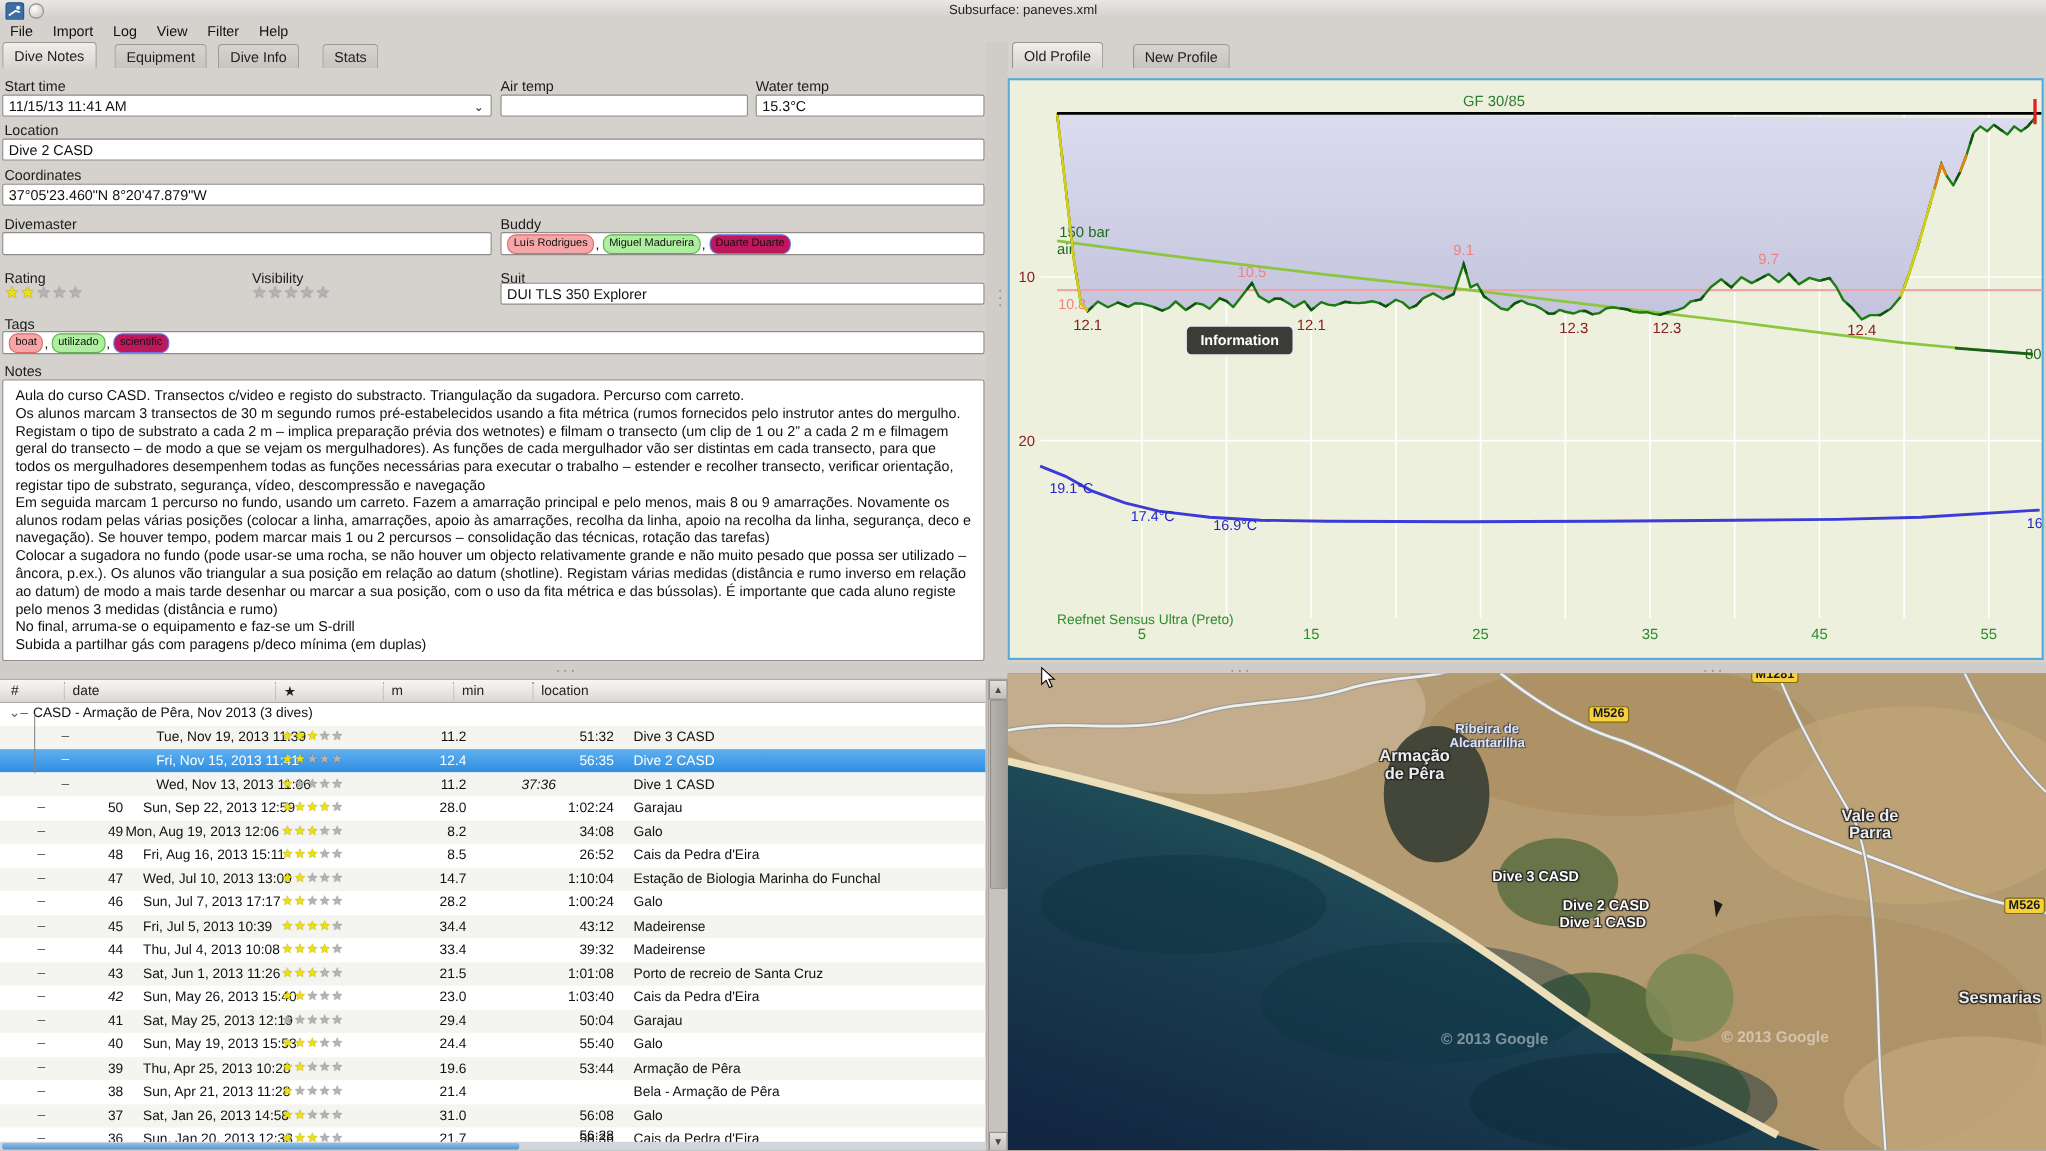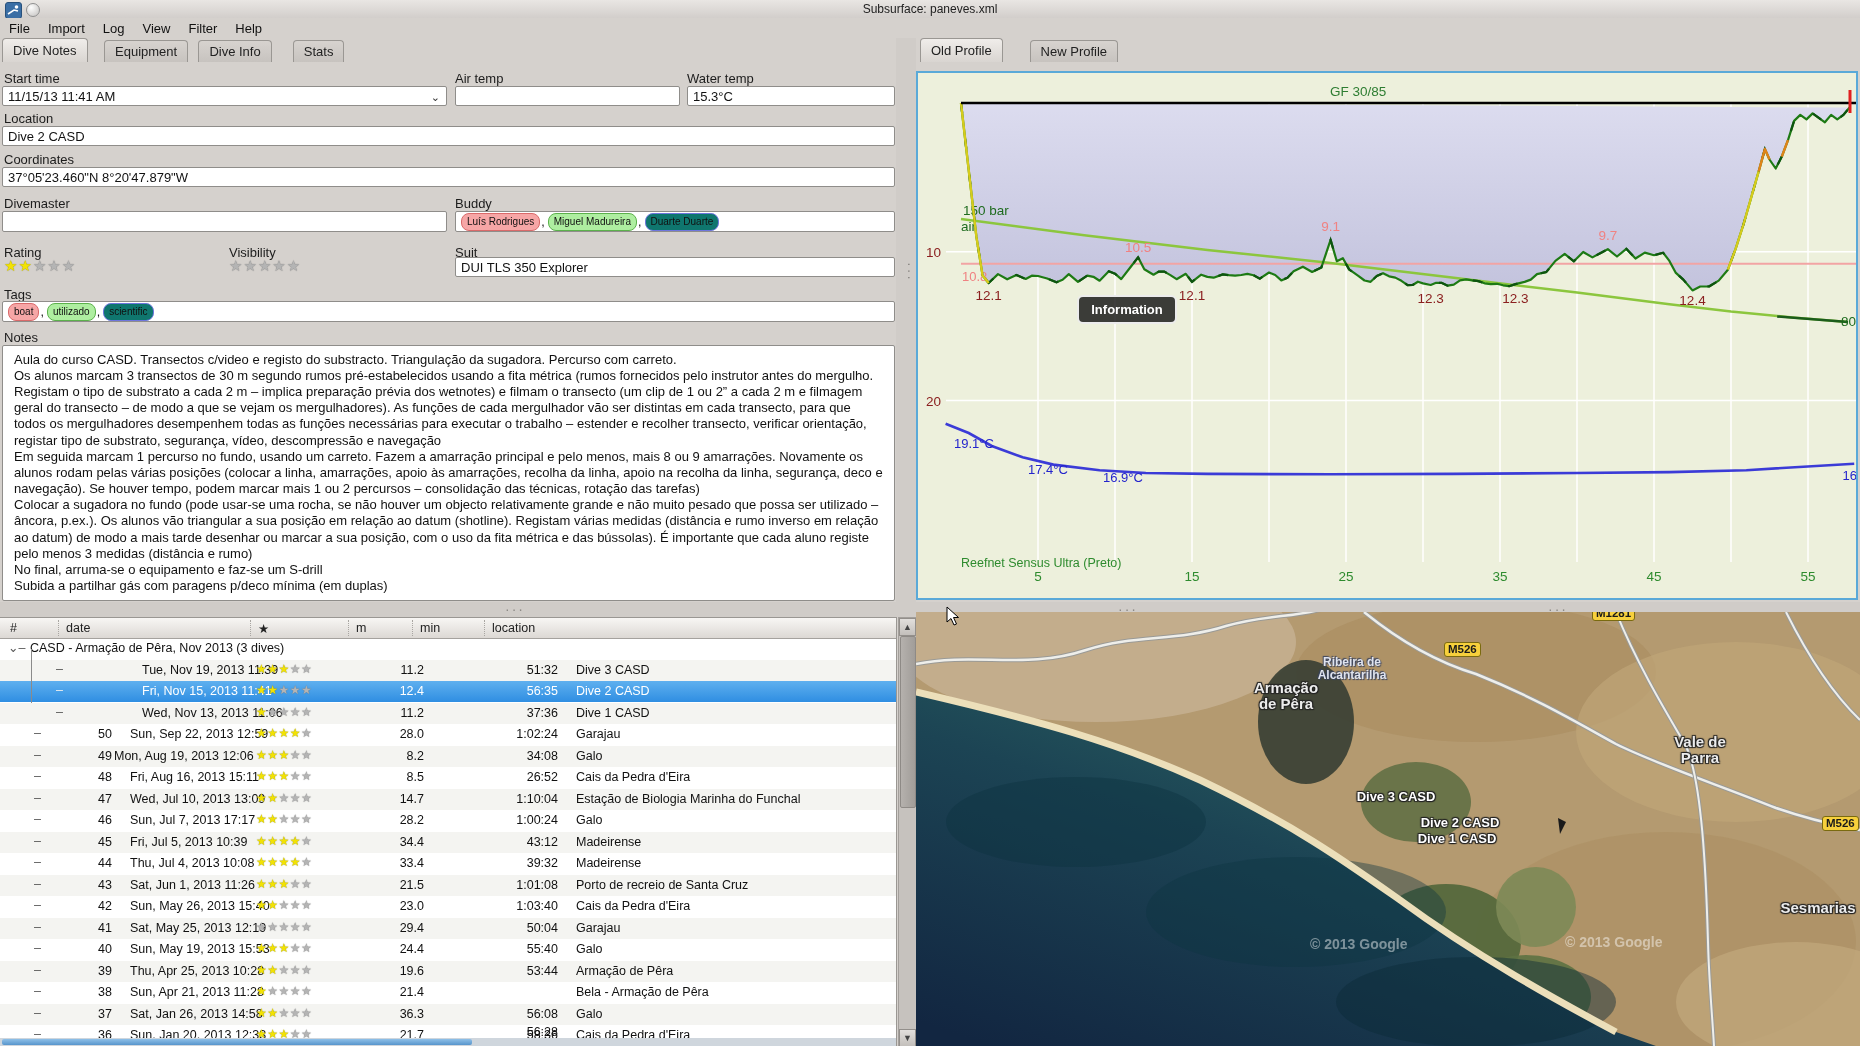--- a/index.html
+++ b/index.html
@@ -20,21 +20,21 @@
   .tab.active{background:linear-gradient(#f0edea,#d9d5d1);height:23px;line-height:23px;z-index:3;}
   
   .lbl{position:absolute;font-size:13px;color:#1c1c1c;}
   .inp{position:absolute;background:#fff;border:1px solid #8f8d8a;border-radius:2px;
     font-size:13px;color:#111;padding:0 5px;display:flex;align-items:center;white-space:nowrap;overflow:hidden;}
   .combo-arrow{position:absolute;right:6px;top:4px;font-size:11px;color:#333;}
   .chip{display:inline-block;border-radius:8px;padding:0px 5px;font-size:10px;line-height:16px;margin-right:1px;
     border:1px solid;}
   .chip.red{background:#f6a6a6;border-color:#d96a6a;}
   .chip.green{background:#aeeea0;border-color:#5cb14c;}
-  .chip.blue{background:#0f766e;border-color:#6f76dd;}
+  .chip.blue{background:#be185d;border-color:#6f76dd;}
   .chip-comma{font-size:12.5px;margin-right:3px;}
   .star{font-size:15px;letter-spacing:1px;}
   .star.f{color:#f2e204;text-shadow:0 0 1px #6b6b00;}
   .star.e{color:#b4b4b4;text-shadow:0 0 1px #666;}
   .star.sm{font-size:12px;letter-spacing:0.5px;}
   #notes-box{white-space:pre-wrap;display:block;line-height:1.245;padding:3px 6px;overflow:hidden;font-size:13px;}
   
   .splitter-dots{position:absolute;color:#8d8a86;font-size:14px;letter-spacing:2px;}
   
   #dive-table{left:0;top:617px;width:896px;height:429px;background:#fff;border:1px solid #9a9793;border-left:none;overflow:hidden;}
@@ -204,21 +204,21 @@
           <span class="tcell" style="left: 256px; top: 2px;"><span class="star sm f">★</span><span class="star sm f">★</span><span class="star sm e">★</span><span class="star sm e">★</span><span class="star sm e">★</span></span>
           <span class="tcell" style="left: 360px; width: 64px; text-align: right;">12.4</span>
           <span class="tcell" style="left: 450px; width: 108px; text-align: right;">56:35</span>
           <span class="tcell" style="left: 576px;">Dive 2 CASD</span>
         </div>
         <div class="trow alt" style="top: 84.5px;">
           <span class="tree-glyph" style="left: 56px;">–</span>
           <span class="tcell" style="left: 142px;">Wed, Nov 13, 2013 11:06</span>
           <span class="tcell" style="left: 256px; top: 2px;"><span class="star sm f">★</span><span class="star sm e">★</span><span class="star sm e">★</span><span class="star sm e">★</span><span class="star sm e">★</span></span>
           <span class="tcell" style="left: 360px; width: 64px; text-align: right;">11.2</span>
-          <span class="tcell" style="left: 450px; width: 108px; text-align: right;">37:36</span>
+          <span class="tcell" style="left: 474px; width: 108px; text-align: left; font-style: italic;">37:36</span>
           <span class="tcell" style="left: 576px;">Dive 1 CASD</span>
         </div>
         <div class="trow" style="top: 106px;">
           <span class="tree-glyph" style="left: 34px;">–</span>
           <span class="tcell" style="left: 60px; width: 52px; text-align: right;">50</span>
           <span class="tcell" style="left: 130px;">Sun, Sep 22, 2013 12:59</span>
           <span class="tcell" style="left: 256px; top: 2px;"><span class="star sm f">★</span><span class="star sm f">★</span><span class="star sm f">★</span><span class="star sm f">★</span><span class="star sm e">★</span></span>
           <span class="tcell" style="left: 360px; width: 64px; text-align: right;">28.0</span>
           <span class="tcell" style="left: 450px; width: 108px; text-align: right;">1:02:24</span>
           <span class="tcell" style="left: 576px;">Garajau</span>
@@ -281,21 +281,21 @@
           <span class="tree-glyph" style="left: 34px;">–</span>
           <span class="tcell" style="left: 60px; width: 52px; text-align: right;">43</span>
           <span class="tcell" style="left: 130px;">Sat, Jun 1, 2013 11:26</span>
           <span class="tcell" style="left: 256px; top: 2px;"><span class="star sm f">★</span><span class="star sm f">★</span><span class="star sm f">★</span><span class="star sm e">★</span><span class="star sm e">★</span></span>
           <span class="tcell" style="left: 360px; width: 64px; text-align: right;">21.5</span>
           <span class="tcell" style="left: 450px; width: 108px; text-align: right;">1:01:08</span>
           <span class="tcell" style="left: 576px;">Porto de recreio de Santa Cruz</span>
         </div>
         <div class="trow" style="top: 278px;">
           <span class="tree-glyph" style="left: 34px;">–</span>
-          <span class="tcell" style="left: 60px; width: 52px; text-align: right;">42</span>
+          <span class="tcell" style="left: 60px; width: 52px; text-align: right; font-style: italic;">42</span>
           <span class="tcell" style="left: 130px;">Sun, May 26, 2013 15:40</span>
           <span class="tcell" style="left: 256px; top: 2px;"><span class="star sm f">★</span><span class="star sm f">★</span><span class="star sm e">★</span><span class="star sm e">★</span><span class="star sm e">★</span></span>
           <span class="tcell" style="left: 360px; width: 64px; text-align: right;">23.0</span>
           <span class="tcell" style="left: 450px; width: 108px; text-align: right;">1:03:40</span>
           <span class="tcell" style="left: 576px;">Cais da Pedra d'Eira</span>
         </div>
         <div class="trow alt" style="top: 299.5px;">
           <span class="tree-glyph" style="left: 34px;">–</span>
           <span class="tcell" style="left: 60px; width: 52px; text-align: right;">41</span>
           <span class="tcell" style="left: 130px;">Sat, May 25, 2013 12:19</span>
@@ -329,21 +329,21 @@
           <span class="tcell" style="left: 256px; top: 2px;"><span class="star sm f">★</span><span class="star sm e">★</span><span class="star sm e">★</span><span class="star sm e">★</span><span class="star sm e">★</span></span>
           <span class="tcell" style="left: 360px; width: 64px; text-align: right;">21.4</span>
           <span class="tcell" style="left: 450px; width: 108px; text-align: right; margin-top: 40px;">56:28</span>
           <span class="tcell" style="left: 576px;">Bela - Armação de Pêra</span>
         </div>
         <div class="trow alt" style="top: 385.5px;">
           <span class="tree-glyph" style="left: 34px;">–</span>
           <span class="tcell" style="left: 60px; width: 52px; text-align: right;">37</span>
           <span class="tcell" style="left: 130px;">Sat, Jan 26, 2013 14:58</span>
           <span class="tcell" style="left: 256px; top: 2px;"><span class="star sm f">★</span><span class="star sm f">★</span><span class="star sm e">★</span><span class="star sm e">★</span><span class="star sm e">★</span></span>
-          <span class="tcell" style="left: 360px; width: 64px; text-align: right;">36.3</span>
+          <span class="tcell" style="left: 360px; width: 64px; text-align: right;">31.0</span>
           <span class="tcell" style="left: 450px; width: 108px; text-align: right;">56:08</span>
           <span class="tcell" style="left: 576px;">Galo</span>
         </div>
         <div class="trow" style="top: 407px;">
           <span class="tree-glyph" style="left: 34px;">–</span>
           <span class="tcell" style="left: 60px; width: 52px; text-align: right;">36</span>
           <span class="tcell" style="left: 130px;">Sun, Jan 20, 2013 12:33</span>
           <span class="tcell" style="left: 256px; top: 2px;"><span class="star sm f">★</span><span class="star sm f">★</span><span class="star sm f">★</span><span class="star sm e">★</span><span class="star sm e">★</span></span>
           <span class="tcell" style="left: 360px; width: 64px; text-align: right;">21.7</span>
           <span class="tcell" style="left: 450px; width: 108px; text-align: right;">58:36</span>

